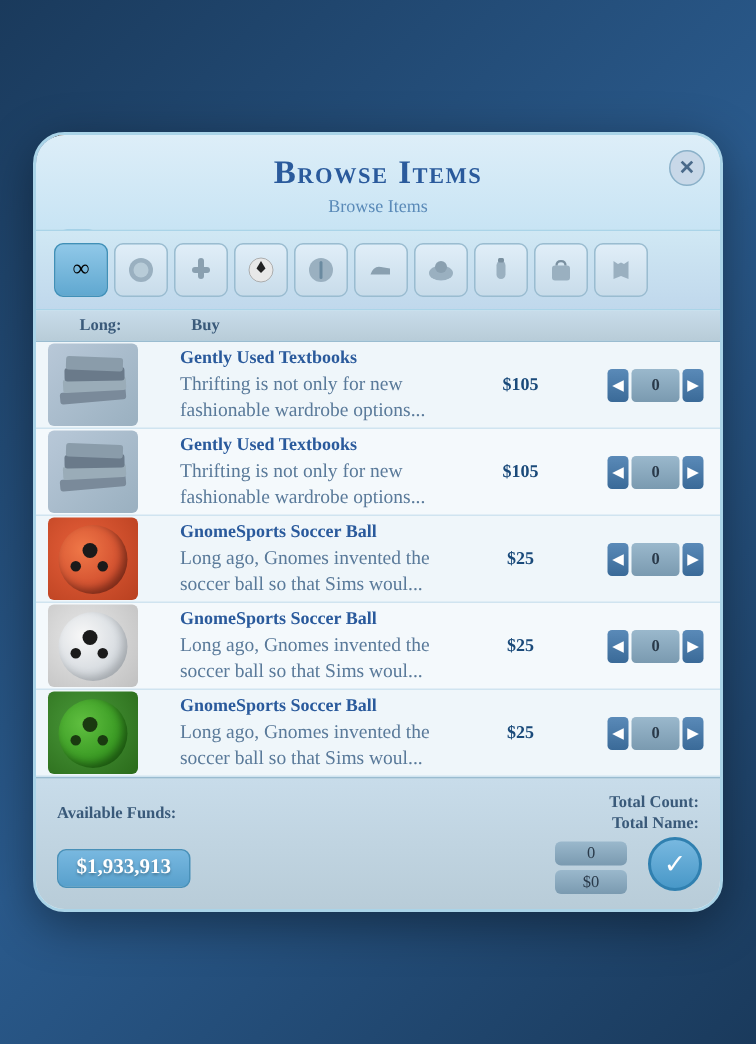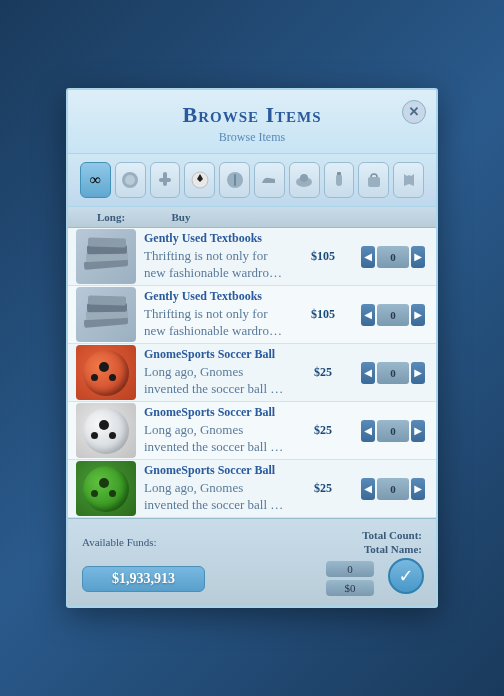--- a/index.html
+++ b/index.html
@@ -9,23 +9,23 @@
       height: 696px;
       background: linear-gradient(135deg, #1a3a5c 0%, #2a5a8c 50%, #1a3a5c 100%);
       display: flex;
       align-items: center;
       justify-content: center;
       font-family: 'Georgia', serif;
       overflow: hidden;
     }
 
     .modal {
-      width: 372px;
+      width: 460px;
       background: #e8f4f8;
-      border-radius: 3px;
+      border-radius: 21px;
       border: 2px solid #aad4e8;
       box-shadow: 0 8px 32px rgba(0,0,0,0.4);
       position: relative;
       overflow: hidden;
     }
 
     .modal-header {
       background: linear-gradient(180deg, #ddeef8 0%, #c8e4f4 100%);
       padding: 12px 40px 8px;
       text-align: center;
@@ -191,20 +191,21 @@
       background: #8ab0c8;
       border-radius: 4px;
     }
 
     .item-row {
       display: flex;
       align-items: center;
       padding: 1px 8px;
       border-bottom: 1px solid #d0e4f0;
       background: rgba(255,255,255,0.3);
+      gap: 20px;
     }
 
     .item-row:nth-child(even) {
       background: rgba(255,255,255,0.5);
     }
 
     .item-icon {
       width: 60px;
       height: 55px;
       border-radius: 4px;
@@ -312,41 +313,41 @@
     .footer-row1 {
       display: flex;
       justify-content: space-between;
       align-items: center;
       margin-bottom: 6px;
     }
 
     .available-label {
       font-size: 11px;
       color: #3a5a7a;
-      font-weight: normal;
+      font-weight: bold;
     }
 
     .total-count-label {
       font-size: 11px;
       color: #3a5a7a;
       font-weight: bold;
       text-align: right;
     }
 
     .footer-row2 {
       display: flex;
       justify-content: space-between;
       align-items: center;
     }
 
     .funds-display {
       background: linear-gradient(180deg, #78b8e0 0%, #58a0cc 100%);
       border-radius: 6px;
       border: 1px solid #4890b8;
-      padding: 4px 29px;
+      padding: 4px 12px;
       font-size: 14px;
       color: white;
       font-weight: bold;
       text-shadow: 0 1px 2px rgba(0,0,0,0.3);
     }
 
     .confirm-btn {
       position: absolute;
       bottom: 12px;
       right: 12px;

